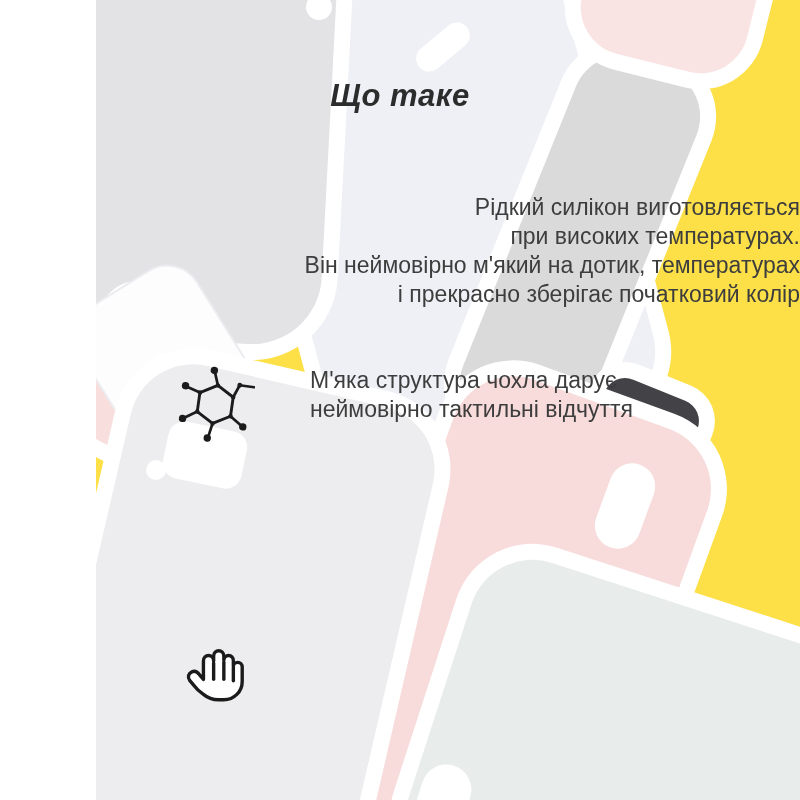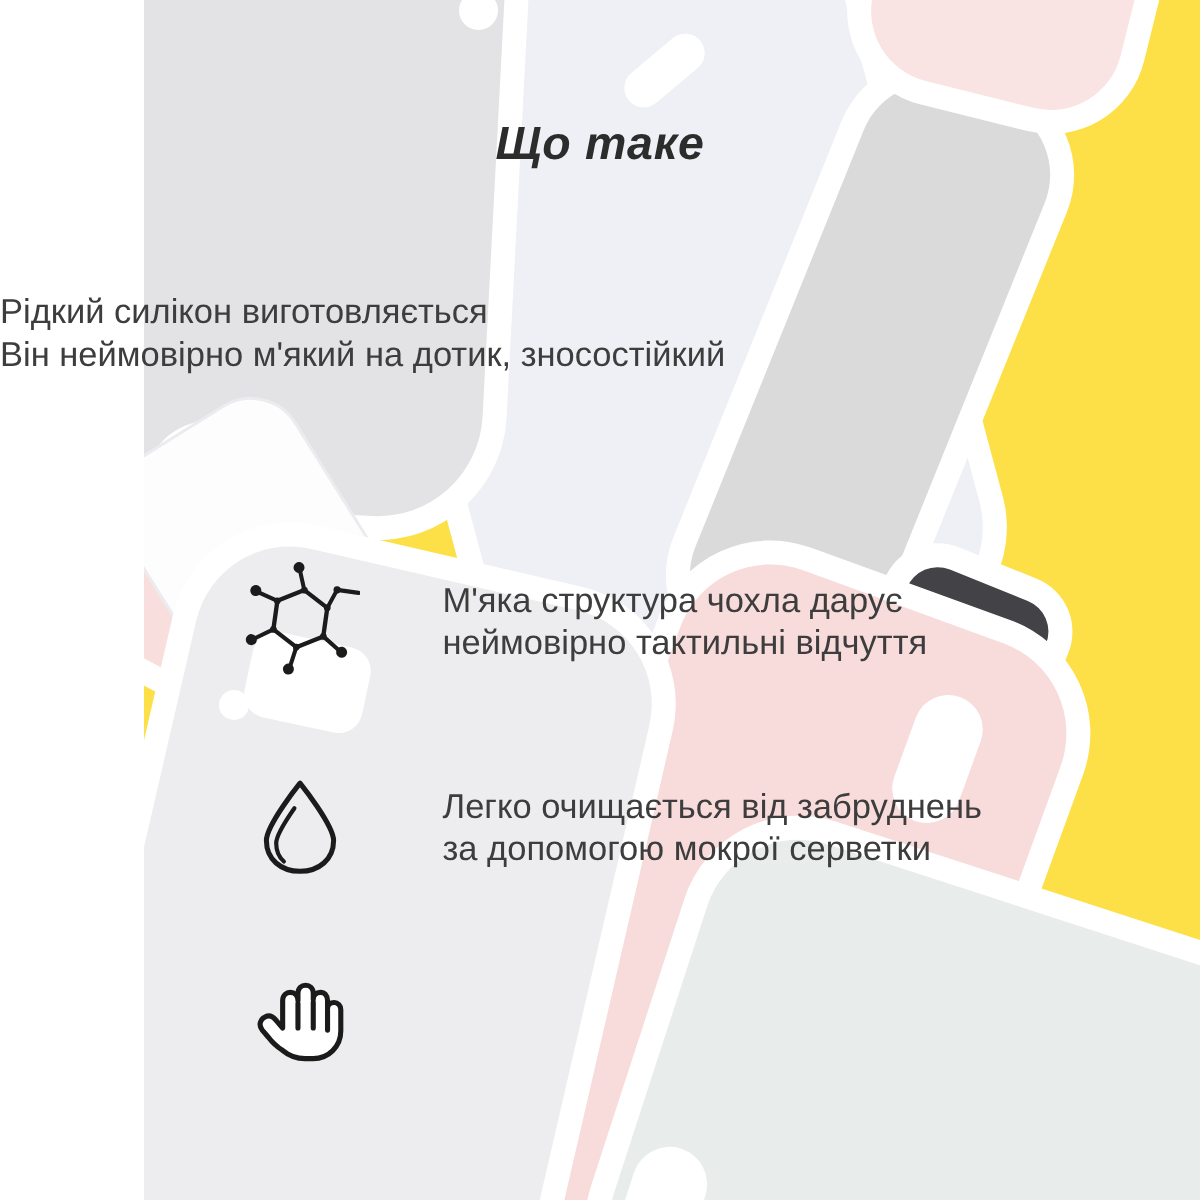--- a/index.html
+++ b/index.html
@@ -53,32 +53,32 @@
     font-size: 31px;
     line-height: 38px;
     letter-spacing: 0.5px;
   }
   .title span { display: block; white-space: nowrap; }
 
   .intro {
     position: absolute;
     left: 0; top: 193px;
     width: 800px;
-    text-align: left;
+    text-align: right;
     color: #3d3d3d;
     font-size: 23px;
     line-height: 29px;
   }
   .intro span { display: block; white-space: nowrap; }
 
   .feature {
     position: absolute;
-    left: 152px;
+    left: 167px;
     display: flex;
-    align-items: center;
+    align-items: flex-start;
   }
   .feature-1 { top: 366px; height: 96px; }
   .feature-2 { top: 508px; height: 86px; }
   .feature-3 { top: 642px; height: 84px; }
 
   .icon-box {
     width: 95px;
     flex: none;
     display: flex;
     justify-content: center;
@@ -128,21 +128,23 @@
   </div>
 
   <div class="content">
 
     <h1 class="title">
       <span>Що таке</span>
     </h1>
 
     <div class="intro">
       <span>Рідкий силікон виготовляється</span>
-      <span>Він неймовірно м'який на дотик, зносостійкий</span>
+      <span>при високих температурах.</span>
+      <span>Він неймовірно м'який на дотик, температурах</span>
+      <span>і прекрасно зберігає початковий колір</span>
     </div>
 
     <div class="feature feature-1">
       <div class="icon-box">
         <svg width="80" height="80" viewBox="0 0 100 100">
           <g transform="rotate(8 50 50)">
             <path class="stroke" stroke-width="3.6" d="M50,24 L71,36 L71,60 L50,72 L29,60 L29,36 Z"></path>
             <path class="stroke" stroke-width="3.4" d="M50,24 L44,8"></path>
             <path class="stroke" stroke-width="3.4" d="M29,36 L12,31"></path>
             <path class="stroke" stroke-width="3.4" d="M29,60 L14,70"></path>
@@ -163,32 +165,20 @@
               <circle class="dot" cx="77" cy="20" r="3"></circle>
           </g>
         </svg>
       </div>
       <div class="feature-text">
         <span>М'яка структура чохла дарує</span>
         <span>неймовірно тактильні відчуття</span>
       </div>
     </div>
 
-    <div class="feature feature-2">
-      <div class="icon-box">
-        <svg width="56" height="66" viewBox="0 0 60 70">
-          <path class="stroke" stroke-width="3.6" d="M30,4 C30,4 6,34 6,45 C6,58.5 16.5,67 30,67 C43.5,67 54,58.5 54,45 C54,34 30,4 30,4 Z"></path>
-          <path class="stroke" stroke-width="3" d="M26,22 C19,32 13,42 13,47 C13,52 15,57 18.5,60"></path>
-        </svg>
-      </div>
-      <div class="feature-text">
-        <span>Легко очищається від забруднень</span>
-        <span>за допомогою мокрої серветки</span>
-      </div>
-    </div>
 
     <div class="feature feature-3">
       <div class="icon-box">
         <svg width="68" height="72" viewBox="0 0 100 100">
           <path class="fillwhite" stroke-width="5" d="M33,74 C27,70 22,65 19,61 L13,54 C9,49 11,43 16,41 C20,39 24,41 27,45 L33,52 L33,25 C33,20 36.5,17 40.5,17 C44.5,17 48,20 48,25 L48,18 C48,13 51.5,10 55.5,10 C59.5,10 63,13 63,18 L63,24 C63,20 66,17 70,17 C74,17 77,20 77,25 L77,33 C77,29.5 80,27 83.5,27 C87,27 90,30 90,34 L90,55 C90,70 78,82 63,82 L55,82 C47,82 39,79 33,74 Z"></path>
           <path class="stroke" stroke-width="5" d="M48,28 L48,52"></path>
           <path class="stroke" stroke-width="5" d="M63,27 L63,52"></path>
           <path class="stroke" stroke-width="5" d="M77,35 L77,54"></path>
         </svg>
       </div>

